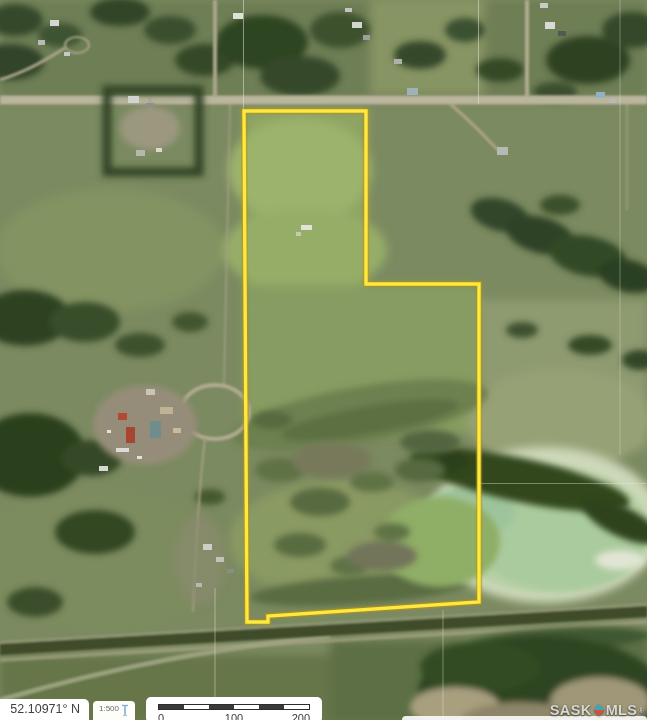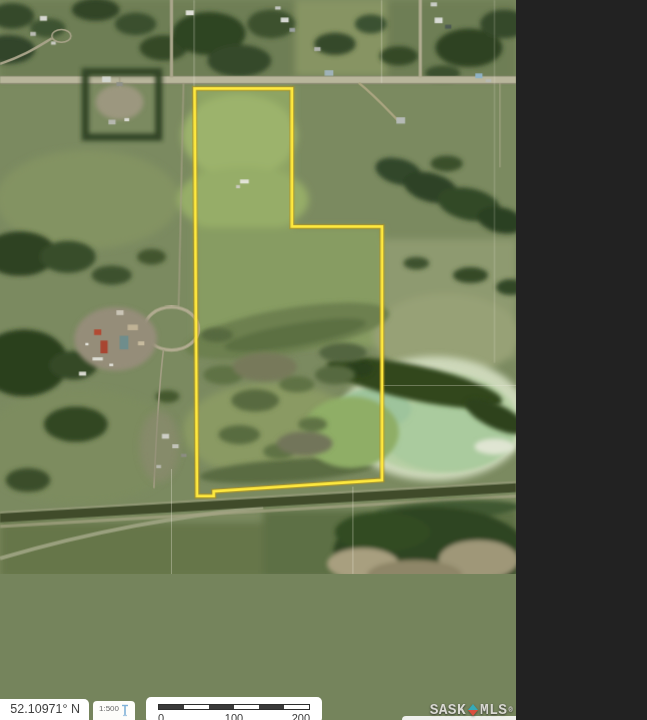--- a/index.html
+++ b/index.html
@@ -1,18 +1,18 @@
 <!DOCTYPE html>
 <html><head>
 <meta charset="utf-8">
 <style>
   html,body { margin:0; padding:0; background:#222; }
   * { box-sizing:border-box; }
   .stage {
-    position:relative; width:516px; height:720px; overflow:hidden;
+    position:relative; width:647px; height:720px; overflow:hidden;
     background:#75845c;
     font-family:"Liberation Sans", sans-serif;
   }
   .stage svg.map { position:absolute; inset:0; display:block; }
 
   
   .coord-box {
     position:absolute; left:0; top:699px; width:89px; height:24px;
     background:#ffffff; border-radius:0 5px 0 0;
     display:flex; align-items:flex-start; justify-content:flex-end;
@@ -40,21 +40,20 @@
   }
   .scalebar-ticks .t0 { position:absolute; left:0; }
   .scalebar-ticks .t1 { position:absolute; left:50%; transform:translateX(-50%); }
   .scalebar-ticks .t2 { position:absolute; right:0; }
   .watermark {
     position:absolute; right:3px; top:702px; height:16px;
     display:flex; align-items:center;
     font-weight:bold; font-size:14.5px; letter-spacing:.4px;
     color:#d9d9d1;
     text-shadow:0 1px 2px rgba(35,35,35,.75), 0 0 1px rgba(60,60,60,.6);
-    font-family:Liberation Mono, monospace;
   }
   .watermark .pin { margin:0 2px; display:block;
     filter:drop-shadow(0 1px 1px rgba(35,35,35,.6)); }
   .watermark sup { font-size:7px; margin-left:1px; }
   .bottom-bar {
     position:absolute; left:402px; top:716px; width:245px; height:6px;
     background:rgba(250,250,250,.92); border-radius:4px 4px 0 0;
   }
 </style>
 </head>

